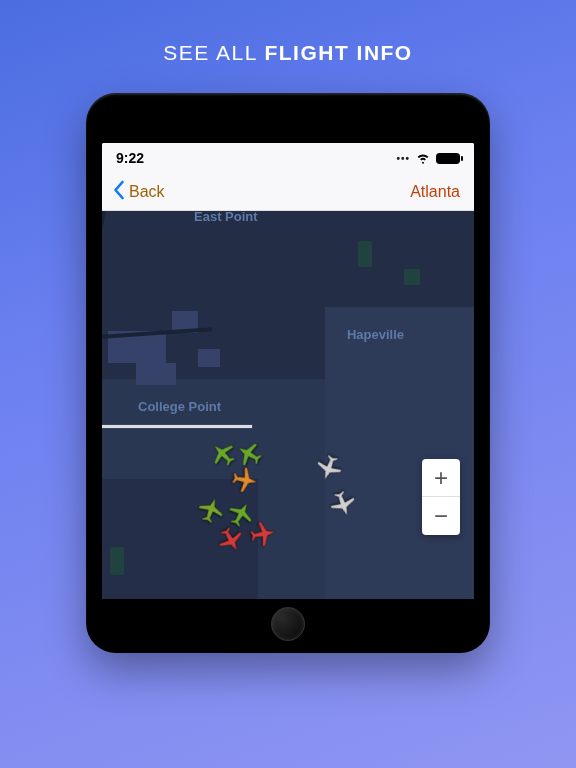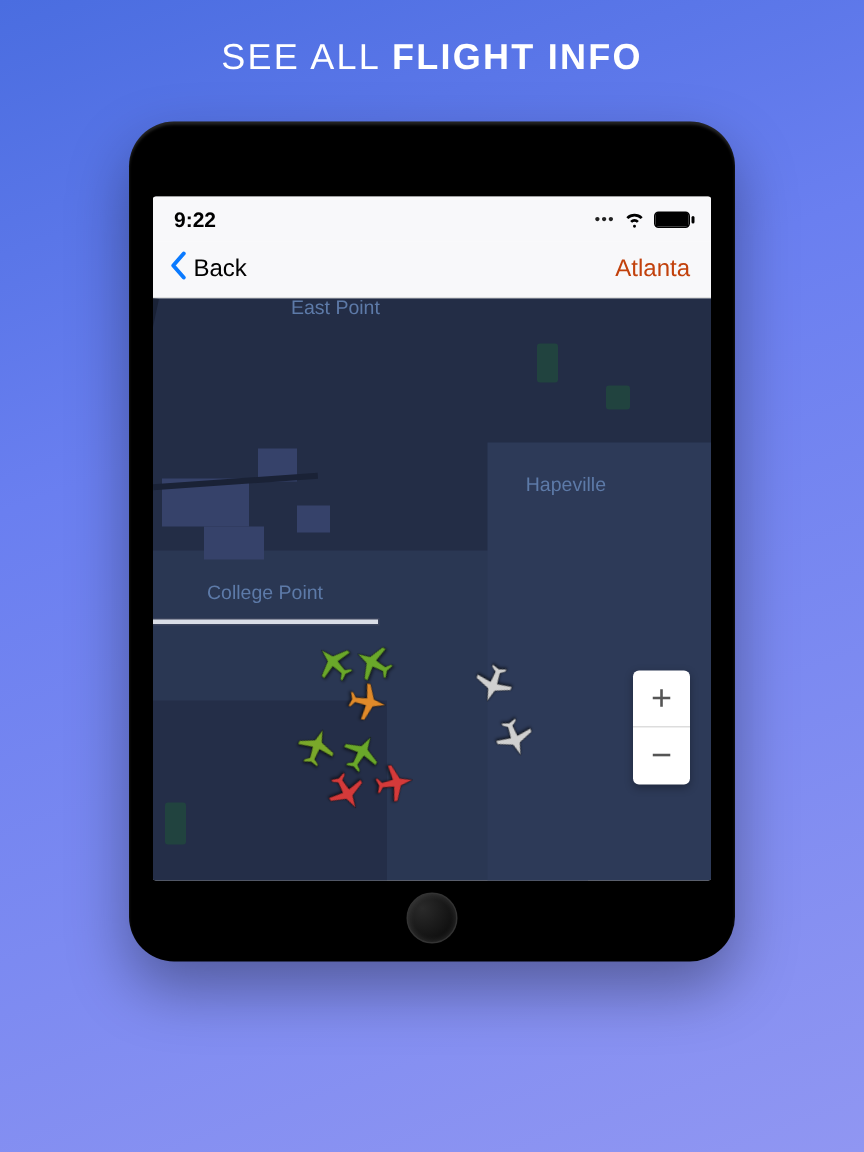--- a/index.html
+++ b/index.html
@@ -4,23 +4,23 @@
 <style>
   * { box-sizing: border-box; margin: 0; padding: 0; }
   html, body { width: 576px; height: 768px; overflow: hidden; font-family: -apple-system, BlinkMacSystemFont, "Segoe UI", Helvetica, Arial, sans-serif; }
   .stage {
     width: 576px; height: 768px;
     background: linear-gradient(160deg, #4a6de0 0%, #6a7ff0 35%, #9096f2 100%);
     position: relative;
     display: flex; flex-direction: column; align-items: center;
   }
   .headline {
-    margin-top: 25px;
+    margin-top: 41px;
     color: #fff;
-    font-size: 24px;
+    font-size: 21px;
     letter-spacing: 1.5px;
     font-weight: 300;
   }
   .headline b { font-weight: 700; }
 
   .tablet {
     margin-top: 28px;
     width: 404px;
     height: 560px;
     background: #000;
@@ -75,21 +75,21 @@
 
   .nav-bar {
     height: 38px;
     background: #f8f8fa;
     display: flex; align-items: center; justify-content: space-between;
     padding: 0 10px;
     border-bottom: 1px solid #e0e0e0;
   }
   .back-btn {
     display: flex; align-items: center; gap: 4px;
-    color: #000000; font-size: 16px; cursor: pointer;
+    color: #a16207; font-size: 16px; cursor: pointer;
   }
   .back-btn svg { width: 13px; height: 20px; }
   .nav-title { font-size: 16px; color: #c2410c; font-weight: 400; padding-right:4px; }
 
   .map {
     flex: 1;
     position: relative;
     background: #28324d;
     overflow: hidden;
   }
@@ -101,21 +101,21 @@
   .patch { position:absolute; background:#36426a; }
   .p1{ left:6px;  top:120px; width:58px; height:32px; }
   .p2{ left:70px; top:100px; width:26px; height:22px; }
   .p3{ left:34px; top:152px; width:40px; height:22px; }
   .p4{ left:96px; top:138px; width:22px; height:18px; }
   .green { position:absolute; background:#21433f; border-radius:2px; }
   .g1{ right:102px; top:30px; width:14px; height:26px; }
   .g2{ right:54px;  top:58px; width:16px; height:16px; }
   .g3{ left:8px;    bottom:24px; width:14px; height:28px; }
 
-  .city-label { position:absolute; color:#5d7aa8; font-size:13px; font-weight:400; pointer-events:none; }
+  .city-label { position:absolute; color:#5d7aa8; font-size:13px; font-weight:700; pointer-events:none; }
   .lbl-eastpoint { left:92px; top:-2px; }
   .lbl-hapeville { right:70px; top:116px; }
   .lbl-college  { left:36px;  top:188px; }
 
   
   .line { position:absolute; background:#9aa3b2; }
   .runway { left:0; top:214px; width:150px; height:3px; background:#d9dde6; box-shadow:0 0 0 1px #3a435c; }
   .road1 { right:60px; top:170px; width:4px; height:120px; background:#1a2236; transform:rotate(12deg); transform-origin:top; }
   .road2 { right:64px; top:196px; width:110px; height:4px; background:#1a2236; transform:rotate(-4deg); }
 

